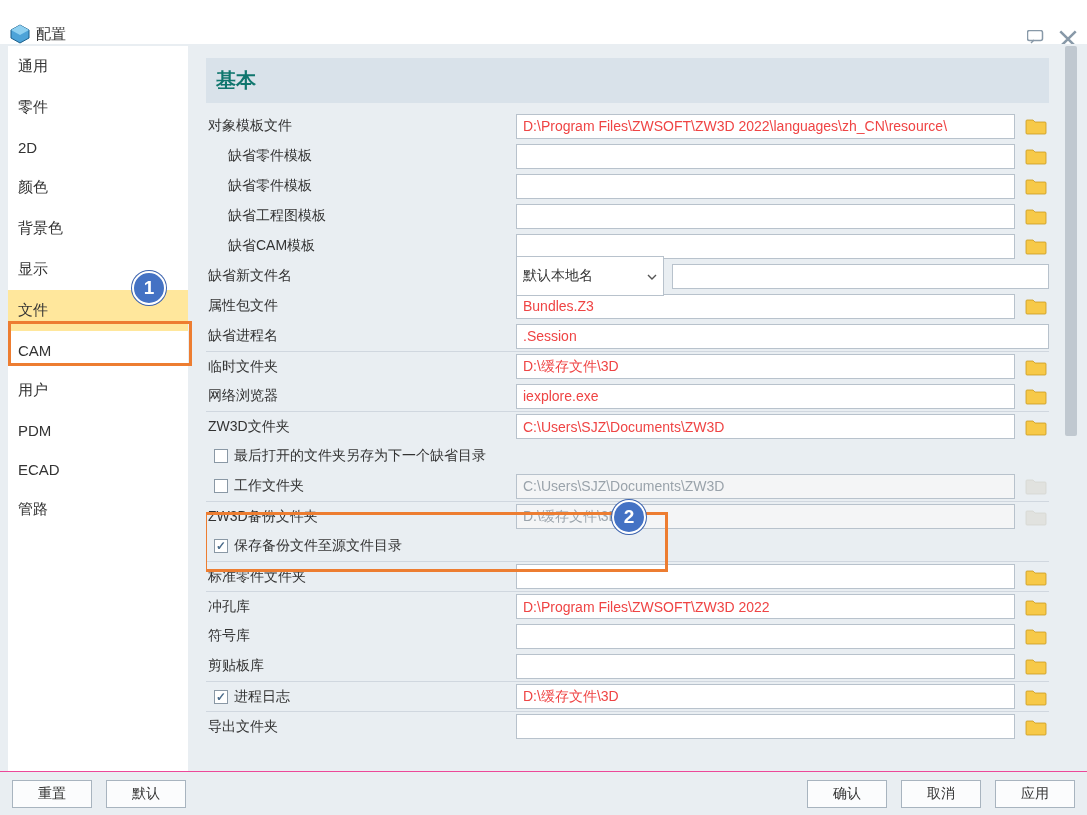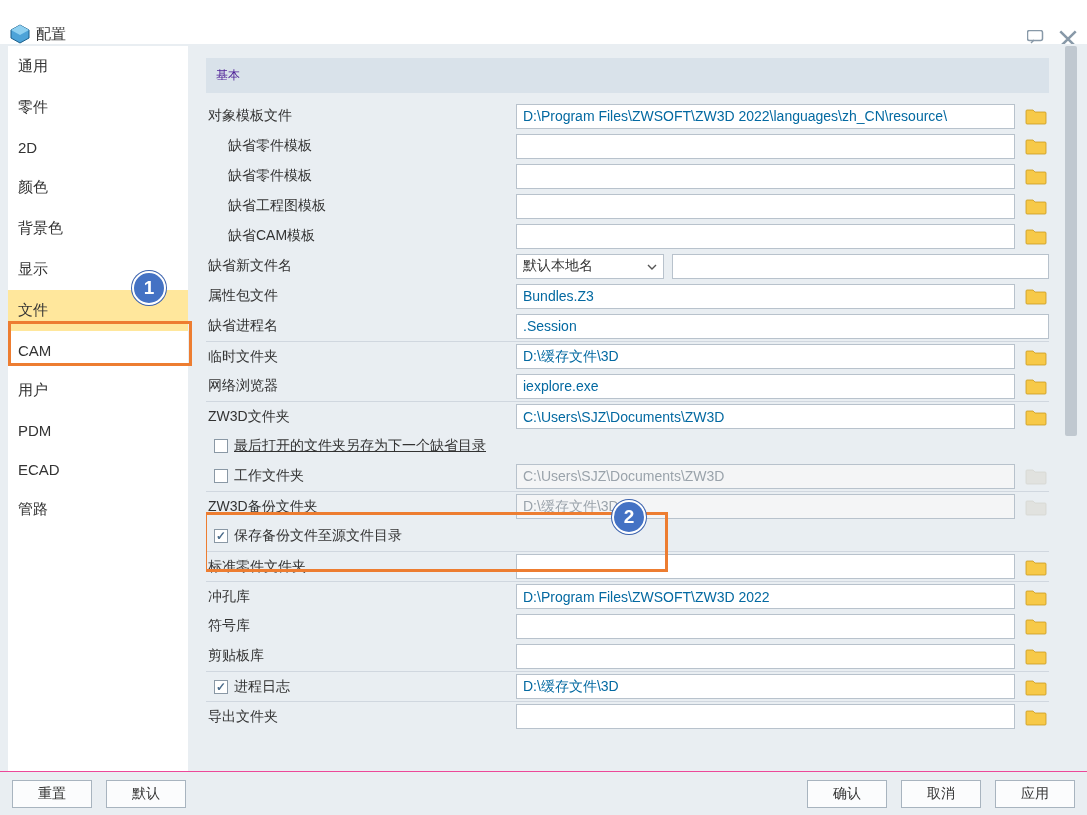--- a/index.html
+++ b/index.html
@@ -107,23 +107,24 @@
     position: absolute;
     left: 4px; right: 2px;
     top: 0; height: 390px;
     background: #c0c8d0;
     border-radius: 2px;
   }
 
   .section-header {
     background: #d9e2ea;
     padding: 9px 10px;
-    font-size: 12px;
-    color: #4c1d95;
+    font-size: 20px;
+    color: #0f766e;
     margin: 12px 0 8px 0;
+    font-weight: bold;
   }
   .rows {
     display: flex;
     flex-direction: column;
   }
   .row {
     display: flex;
     align-items: center;
     height: 30px;
     padding: 0 0 0 2px;
@@ -149,37 +150,37 @@
     align-items: center;
     gap: 8px;
   }
   .text-input {
     flex: 1;
     height: 25px;
     border: 1px solid #b8c2cc;
     background: #fff;
     padding: 0 6px;
     font-size: 14px;
-    color: #0369a1;
+    color: #ef4444;
     outline: none;
     min-width: 0;
   }
   .text-input.dis {
     color: #9aa3ab;
     background: #f4f5f6;
   }
   .folder-btn {
     width: 26px; height: 22px;
     display: flex; align-items: center; justify-content: center;
     cursor: pointer;
     flex-shrink: 0;
   }
   .folder-btn.dis { opacity: 0.4; cursor: default; }
   .combo {
-    width: 148px; height: 25px;
+    width: 148px; height: 40px;
     border: 1px solid #b8c2cc;
     background: #fff;
     display: flex; align-items: center;
     padding: 0 6px;
     position: relative;
     cursor: default;
   }
   .combo .combo-text { flex: 1; }
   .combo .combo-arrow { width: 10px; }
   .checkbox {
@@ -409,21 +410,21 @@
                 <div class="control">
                   <input class="text-input" value="C:\Users\SJZ\Documents\ZW3D" style="">
                   <span class="folder-btn">
                     <svg width="22" height="18" viewBox="0 0 22 18">
                       <path d="M1 4 L1 16 Q1 17 2 17 L20 17 Q21 17 21 16 L21 6 Q21 5 20 5 L10 5 L8 3 L2 3 Q1 3 1 4 Z" fill="#f7c948" stroke="#c99a1f" stroke-width="0.8"></path>
                     </svg>
                   </span>
                 </div>
               </div>
               <div class="row">
-                <div class="label checkbox-label indent" style="padding-left: 6px; width: auto; flex: 1 1 0%; text-decoration: underline;">
+                <div class="label checkbox-label indent" style="padding-left: 6px; width: auto; flex: 1 1 0%;">
                   <span class="checkbox"></span>
                   <span>最后打开的文件夹另存为下一个缺省目录</span>
                 </div>
               </div>
               <div class="row">
                 <div class="label checkbox-label indent" style="padding-left: 6px;">
                   <span class="checkbox"></span>
                   <span>工作文件夹</span>
                 </div>
                 <div class="control">

